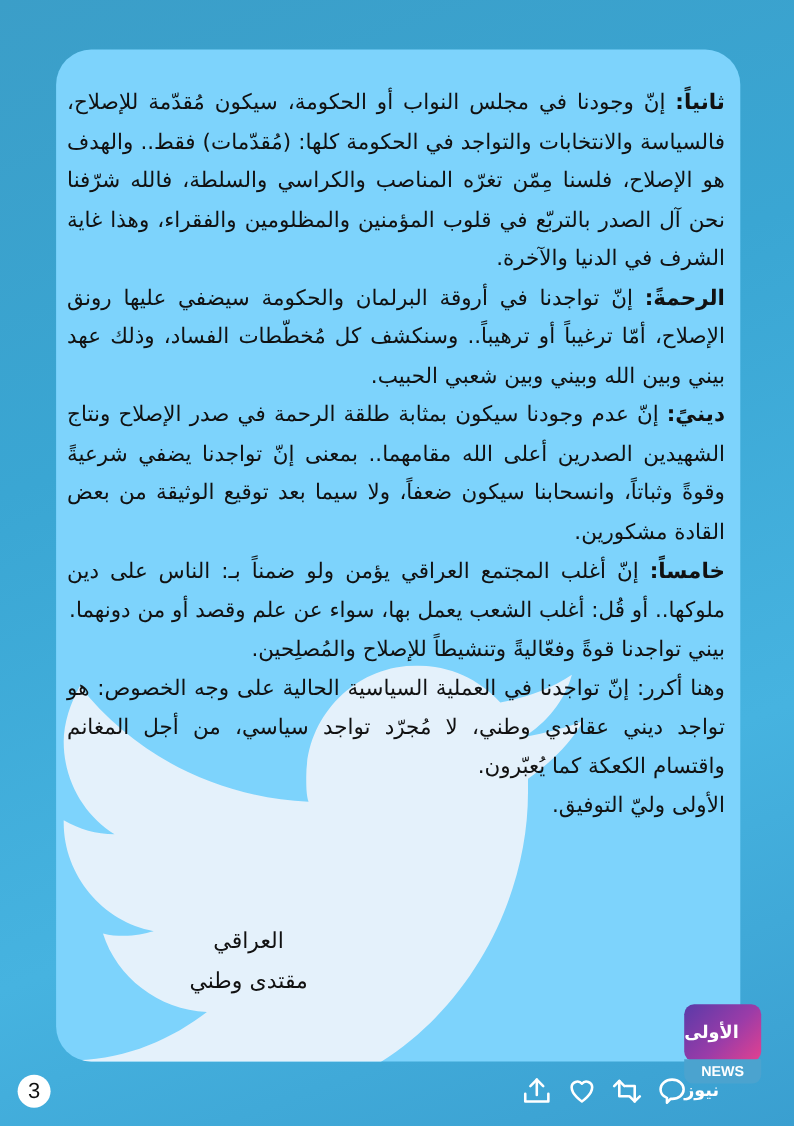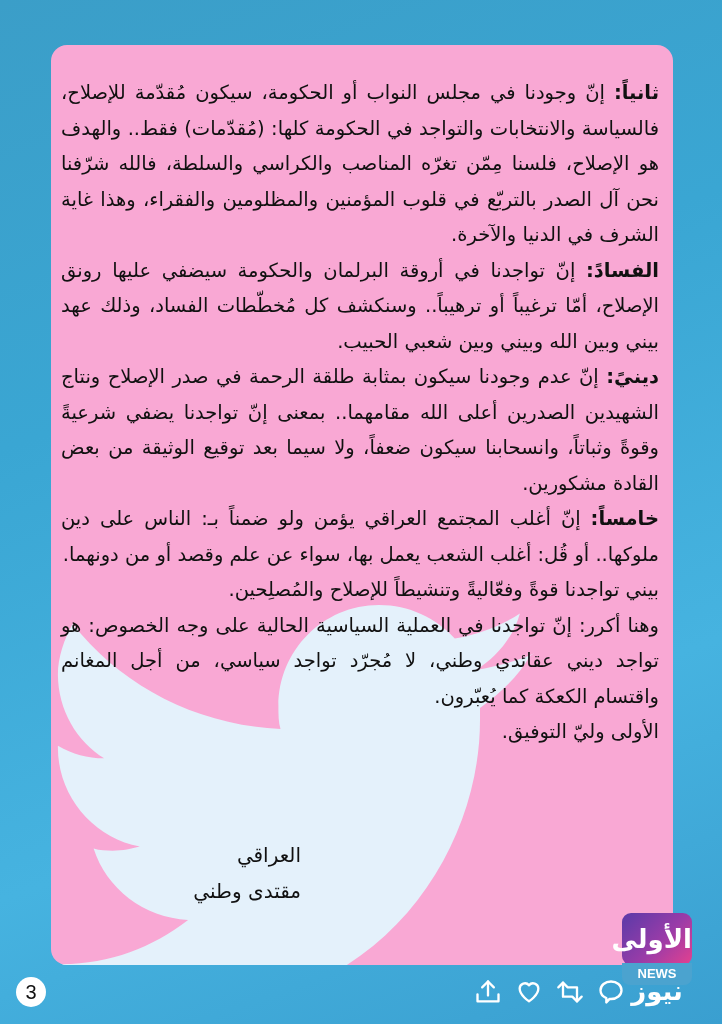--- a/index.html
+++ b/index.html
@@ -3,73 +3,73 @@
   <meta charset="utf-8">
   <style>
     html, body { margin: 0; padding: 0; }
     body {
       width: 722px; height: 1024px; overflow: hidden; position: relative;
       background: linear-gradient(160deg, #3b9ec8 0%, #3aa6d3 35%, #46b3e0 70%, #3a9fd0 100%);
       font-family: "DejaVu Sans", sans-serif;
     }
     .card {
       position: absolute; left: 51px; top: 45px; width: 622px; height: 920px;
-      background: #f9a8d4; border-radius: 16px; overflow: hidden;
+      background: #7dd3fc; border-radius: 32px; overflow: hidden;
     }
     .watermark {
       position: absolute; left: -20px; top: 560px; width: 520px; height: 420px;
       opacity: 1; pointer-events: none;
     }
     .text {
       position: absolute; left: 10px; right: 14px; top: 30px;
       direction: rtl; text-align: justify; text-align-last: right;
       font-size: 19.5px; line-height: 35.5px; color: #111;
     }
     .text p { margin: 0; }
     .text b { font-weight: bold; }
     .sig {
       position: absolute; left: 100px; top: 792px; width: 150px;
-      direction: rtl; text-align: right; font-size: 20px; line-height: 36px;
+      direction: rtl; text-align: center; font-size: 20px; line-height: 36px;
       color: #111;
     }
     .page-num {
       position: absolute; left: 16px; top: 977px; width: 30px; height: 30px;
       border-radius: 50%; background: #fff; color: #111; font-size: 20px;
       text-align: center; line-height: 30px; font-family: "Liberation Sans", sans-serif;
     }
     .actions {
       position: absolute; top: 978px; left: 474px; display: flex; gap: 13px;
     }
     .actions .act { width: 28px; height: 28px; }
     .logo {
       position: absolute; left: 622px; top: 913px; width: 70px; height: 72px;
     }
     .logo-top {
       width: 70px; height: 52px; border-radius: 9px;
       background: linear-gradient(135deg, #5a3aa8 0%, #9a3ca8 55%, #e4418f 100%);
-      color: #fff; font-weight: bold; font-size: 26px; text-align: center;
+      color: #fff; font-weight: bold; font-size: 16px; text-align: left;
       line-height: 52px; direction: rtl;
     }
     .logo-bottom {
       width: 70px; height: 22px; margin-top: -2px; border-radius: 0 0 8px 8px;
       background: #4ba3cf; color: #fff; font-size: 13px; font-weight: bold;
       text-align: center; line-height: 22px; font-family: "Liberation Sans", sans-serif;
     }
   </style>
 </head>
 <body>
 
 <div class="card">
   <svg class="watermark" viewBox="0 0 24 20">
     <path fill="#e4f1fb" d="M23.6 2.3c-.9.4-1.8.6-2.8.8 1-.6 1.8-1.6 2.1-2.7-.9.6-2 1-3.1 1.2C18.9.6 17.6 0 16.2 0c-2.7 0-4.8 2.2-4.8 4.8 0 .4 0 .8.1 1.1C7.4 5.7 3.9 3.8 1.6.9c-.4.7-.7 1.6-.7 2.4 0 1.7.9 3.2 2.2 4-.8 0-1.5-.2-2.2-.6v.1c0 2.3 1.7 4.3 3.9 4.7-.4.1-.8.2-1.3.2-.3 0-.6 0-.9-.1.6 1.9 2.4 3.3 4.5 3.4-1.7 1.3-3.7 2.1-6 2.1-.4 0-.8 0-1.2-.1 2.1 1.4 4.7 2.2 7.4 2.2 8.9 0 13.7-7.4 13.7-13.7v-.6c1-.7 1.8-1.5 2.4-2.5z"></path>
   </svg>
 
   <div class="text">
     <p><b>ثانياً:</b><span> إنّ وجودنا في مجلس النواب أو الحكومة، سيكون مُقدّمة للإصلاح، فالسياسة والانتخابات والتواجد في الحكومة كلها: (مُقدّمات) فقط.. والهدف هو الإصلاح، فلسنا مِمّن تغرّه المناصب والكراسي والسلطة، فالله شرّفنا نحن آل الصدر بالتربّع في قلوب المؤمنين والمظلومين والفقراء، وهذا غاية الشرف في الدنيا والآخرة.</span></p>
-    <p><b>الفسادً:</b><span> إنّ تواجدنا في أروقة البرلمان والحكومة سيضفي عليها رونق الإصلاح، أمّا ترغيباً أو ترهيباً.. وسنكشف كل مُخطّطات الفساد، وذلك عهد بيني وبين الله وبيني وبين شعبي الحبيب.</span></p>
+    <p><b>الرحمةً:</b><span> إنّ تواجدنا في أروقة البرلمان والحكومة سيضفي عليها رونق الإصلاح، أمّا ترغيباً أو ترهيباً.. وسنكشف كل مُخطّطات الفساد، وذلك عهد بيني وبين الله وبيني وبين شعبي الحبيب.</span></p>
     <p><b>دينيً:</b><span> إنّ عدم وجودنا سيكون بمثابة طلقة الرحمة في صدر الإصلاح ونتاج الشهيدين الصدرين أعلى الله مقامهما.. بمعنى إنّ تواجدنا يضفي شرعيةً وقوةً وثباتاً، وانسحابنا سيكون ضعفاً، ولا سيما بعد توقيع الوثيقة من بعض القادة مشكورين.</span></p>
     <p><b>خامساً:</b><span> إنّ أغلب المجتمع العراقي يؤمن ولو ضمناً بـ: الناس على دين ملوكها.. أو قُل: أغلب الشعب يعمل بها، سواء عن علم وقصد أو من دونهما.</span></p>
     <p><span>بيني تواجدنا قوةً وفعّاليةً وتنشيطاً للإصلاح والمُصلِحين.</span></p>
     <p><span>وهنا أكرر: إنّ تواجدنا في العملية السياسية الحالية على وجه الخصوص: هو تواجد ديني عقائدي وطني، لا مُجرّد تواجد سياسي، من أجل المغانم واقتسام الكعكة كما يُعبّرون.</span></p>
     <p><span>الأولى وليّ التوفيق.</span></p>
   </div>
 
   <div class="sig">
     <div>العراقي</div>
     <div>مقتدى وطني</div>

